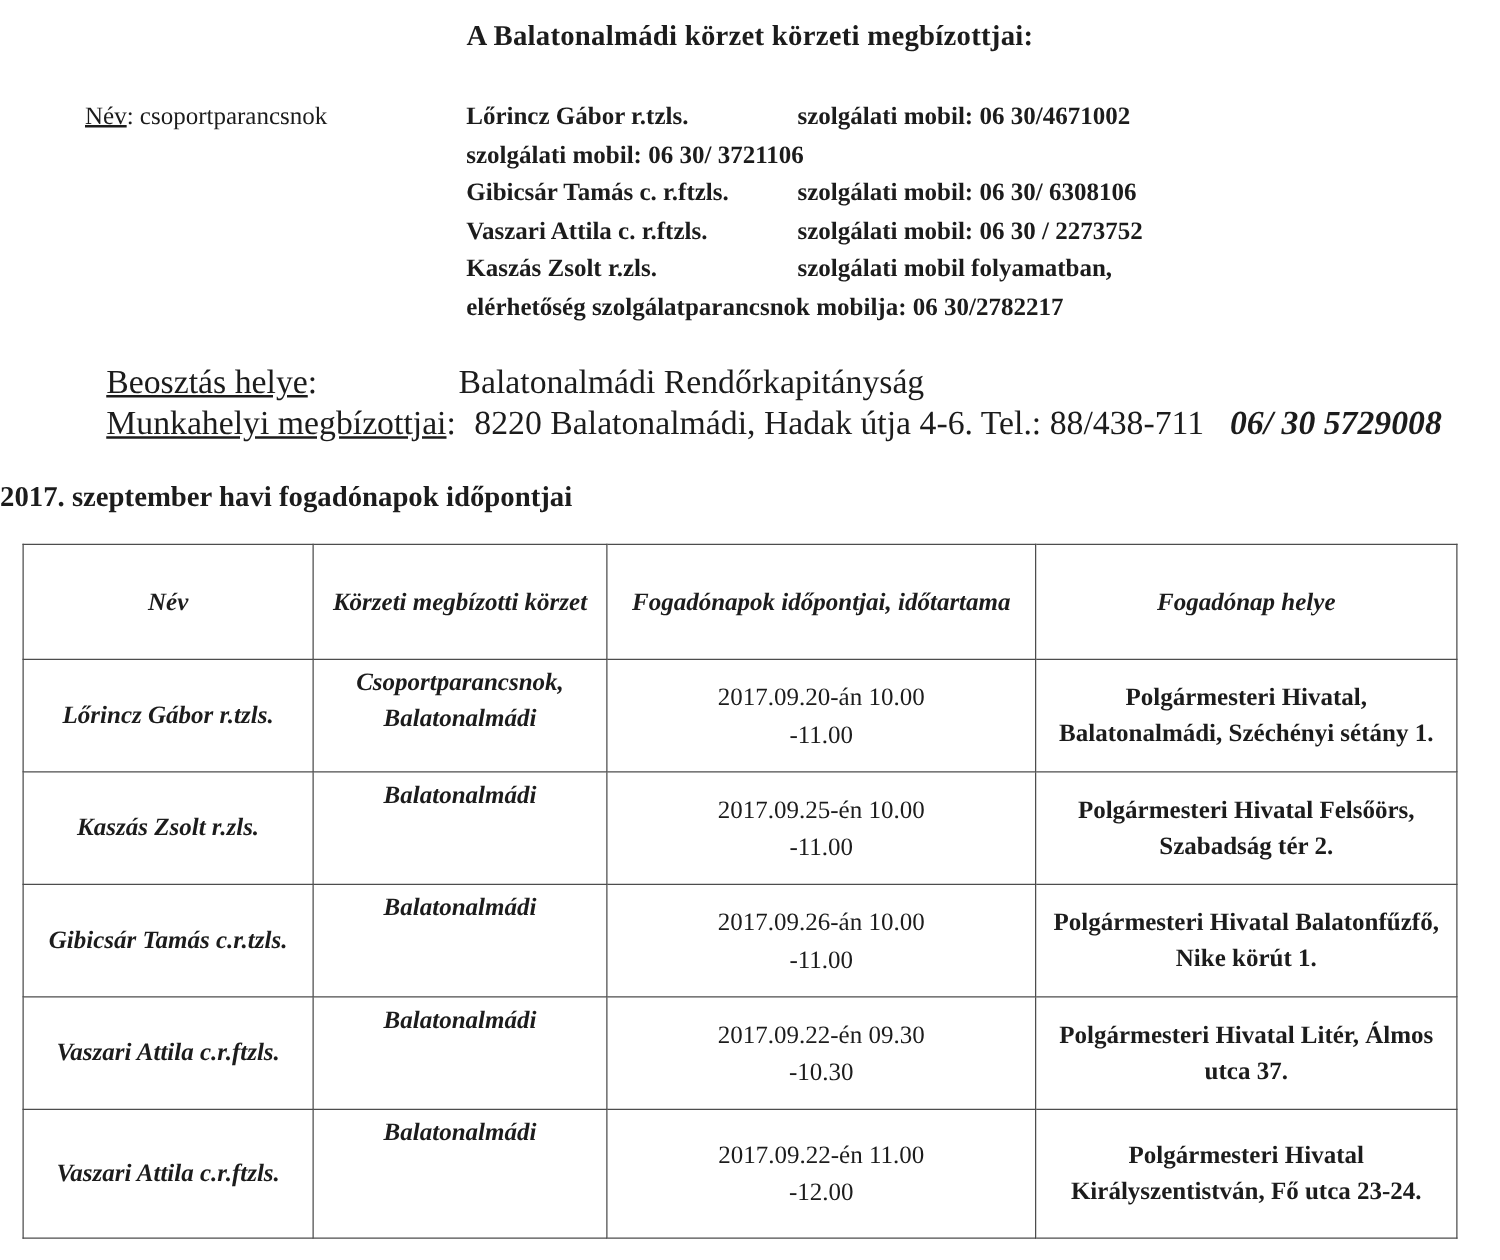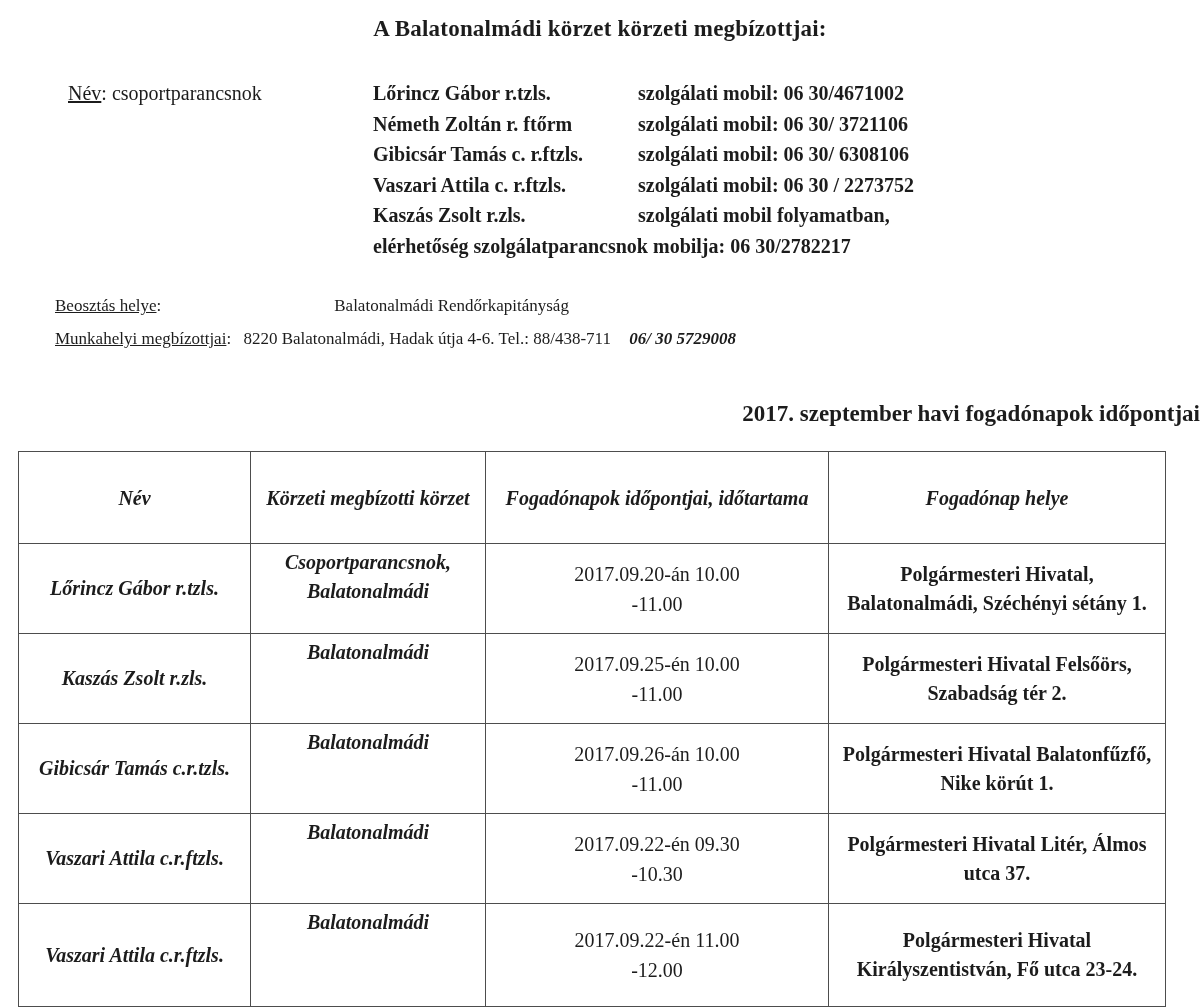--- a/index.html
+++ b/index.html
@@ -36,32 +36,32 @@
   }
   .name-cell { width: 305px; flex: 0 0 305px; line-height: 30px; }
   .name-cell .u { text-decoration: underline; }
   .officers { flex: 1; }
   .officer-line { display: flex; line-height: 30.5px; font-weight: bold; }
   .officer-name { width: 265px; flex: 0 0 265px; }
   .officer-phone { white-space: nowrap; }
   .officer-note { line-height: 30.5px; font-weight: bold; }
 
   
-  .assignment { padding-left: 55px; margin-top: 28px; font-size: 17px; }
+  .assignment { padding-left: 85px; margin-top: 28px; font-size: 27px; }
   .assign-line { line-height: 33px; }
   .label-wrap { display: inline-block; width: 275px; }
   .u-label { text-decoration: underline; }
   .assign-value { }
   .contact-value { margin-left: 8px; }
   .contact-phone { font-weight: bold; margin-left: 14px; font-style: italic; }
 
   
   .schedule-title {
-    margin-top: 46px;
-    text-align: right;
+    margin-top: 30px;
+    text-align: left;
     font-size: 23px;
     font-weight: bold;
   }
   table.schedule {
     margin: 24px 0 0 18px;
     width: 1147px;
     border-collapse: collapse;
     table-layout: fixed;
   }
   table.schedule col.c-name  { width: 232px; }
@@ -118,21 +118,20 @@
   <div class="intro-row">
     <div class="name-cell">
       <span class="u">Név</span><span>: csoportparancsnok</span>
     </div>
     <div class="officers">
       <div class="officer-line">
         <span class="officer-name">Lőrincz Gábor r.tzls.</span>
         <span class="officer-phone">szolgálati mobil: 06 30/4671002</span>
       </div>
       <div class="officer-line">
-        <span class="officer-name">Németh Zoltán r. ftőrm</span>
         <span class="officer-phone">szolgálati mobil: 06 30/ 3721106</span>
       </div>
       <div class="officer-line">
         <span class="officer-name">Gibicsár Tamás c. r.ftzls.</span>
         <span class="officer-phone">szolgálati mobil:  06 30/ 6308106</span>
       </div>
       <div class="officer-line">
         <span class="officer-name">Vaszari Attila c. r.ftzls.</span>
         <span class="officer-phone">szolgálati mobil: 06 30 / 2273752</span>
       </div>

